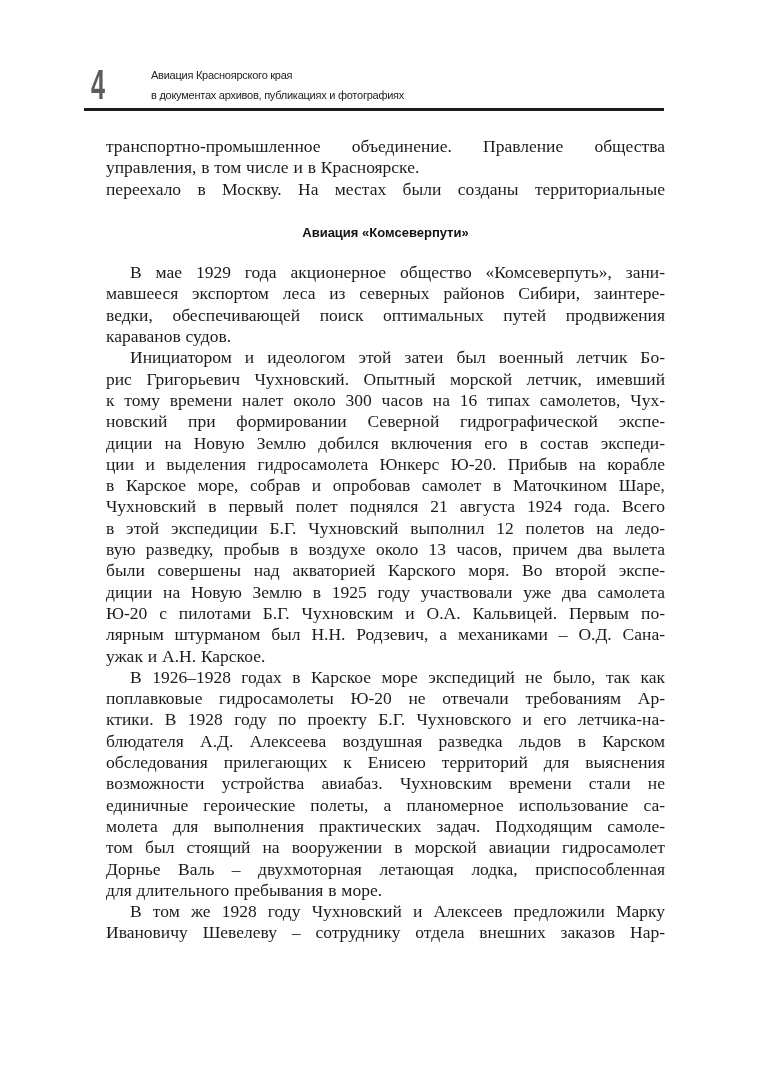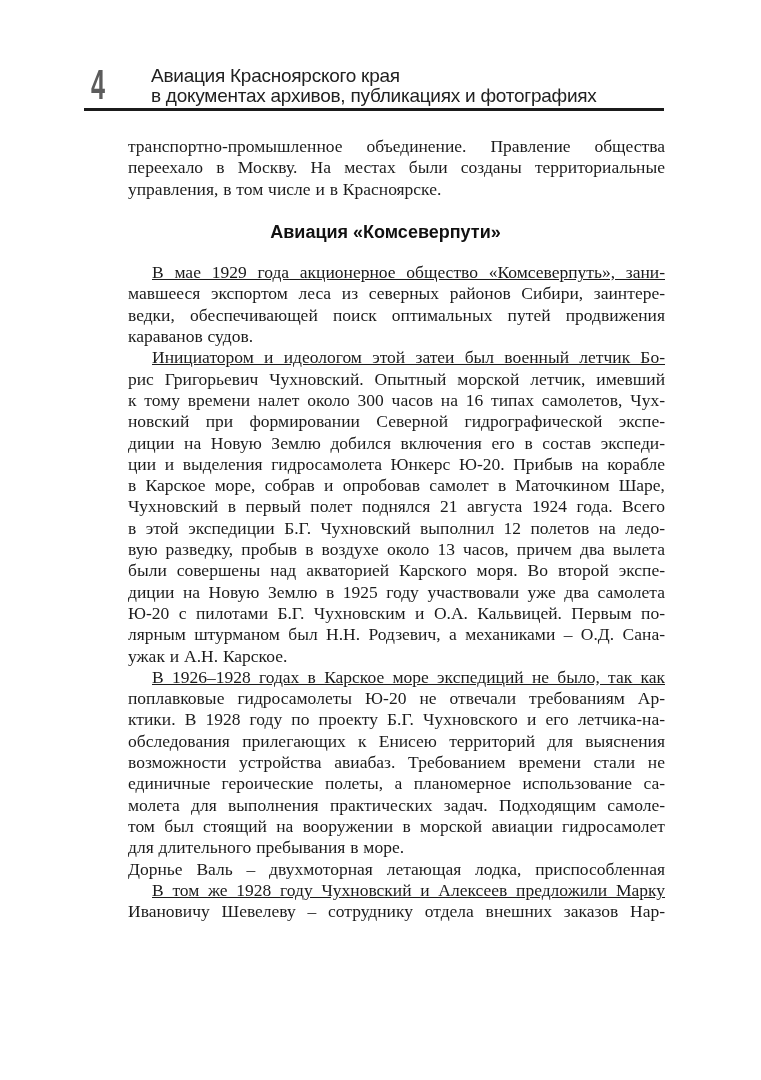--- a/index.html
+++ b/index.html
@@ -18,21 +18,21 @@
   .page-number {
     position: absolute; left: 91px; top: 64px;
     font-family: "Liberation Sans", sans-serif;
     font-weight: 700; font-size: 42px; line-height: 1;
     color: #5c5c5c;
     transform: scaleX(0.60); transform-origin: left top;
   }
   .running-title {
     position: absolute; left: 151px; top: 66px;
     font-family: "Liberation Sans", sans-serif;
-    font-size: 19px; line-height: 19.5px;
+    font-size: 11px; line-height: 19.5px;
     letter-spacing: -0.25px;
     color: #212121;
   }
   .header-rule {
     position: absolute; left: 84px; top: 108px;
     width: 580px; height: 2.6px;
     background: #1b1b1b;
   }
   
   .body-column {
@@ -40,30 +40,29 @@
     width: 559px;
     font-size: 17.5px; line-height: 21.3px;
     color: #1b1b1b;
   }
   .paragraph { margin: 0; }
   .line {
     height: 21.3px; overflow: hidden;
     text-align: justify;
     text-align-last: justify;
     word-spacing: 0.5px;
-    margin-left: 22px;
   }
   .line.last { text-align-last: left; }
-  .line.indent { text-indent: 24px; text-decoration: underline; }
+  .line.indent { text-indent: 24px; }
   .section-heading {
     margin: 22px 0 19px 0;
     height: 21.3px; line-height: 21.3px;
     text-align: center;
     font-family: "Liberation Sans", sans-serif;
-    font-weight: 700; font-size: 18px;
+    font-weight: 700; font-size: 13px;
     color: #111111;
   }
 </style>
 </head>
 <body>
 
 <div class="page">
 
   <div class="page-number">4</div>
 
@@ -71,22 +70,22 @@
     <div>Авиация Красноярского края</div>
     <div>в документах архивов, публикациях и фотографиях</div>
   </div>
 
   <div class="header-rule"></div>
 
   <div class="body-column">
     <div>
         <div class="paragraph">
           <div class="line">транспортно-промышленное объединение. Правление общества</div>
+          <div class="line last">управления, в том числе и в Красноярске.</div>
           <div class="line">переехало в Москву. На местах были созданы территориальные</div>
-          <div class="line last">управления, в том числе и в Красноярске.</div>
         </div>
       </div>
 
     <h2 class="section-heading">Авиация «Комсеверпути»</h2>
 
     <div>
         <div class="paragraph">
           <div class="line indent">В мае 1929 года акционерное общество «Комсеверпуть», зани-</div>
           <div class="line">мавшееся экспортом леса из северных районов Сибири, заинтере-</div>
           <div class="line">ведки, обеспечивающей поиск оптимальных путей продвижения</div>
@@ -106,27 +105,28 @@
           <div class="line">были совершены над акваторией Карского моря. Во второй экспе-</div>
           <div class="line">диции на Новую Землю в 1925 году участвовали уже два самолета</div>
           <div class="line">Ю-20 с пилотами Б.Г. Чухновским и О.А. Кальвицей. Первым по-</div>
           <div class="line">лярным штурманом был Н.Н. Родзевич, а механиками – О.Д. Сана-</div>
           <div class="line last">ужак и А.Н. Карское.</div>
         </div>
         <div class="paragraph">
           <div class="line indent">В 1926–1928 годах в Карское море экспедиций не было, так как</div>
           <div class="line">поплавковые гидросамолеты Ю-20 не отвечали требованиям Ар-</div>
           <div class="line">ктики. В 1928 году по проекту Б.Г. Чухновского и его летчика-на-</div>
+          <div class="line">блюдателя А.Д. Алексеева воздушная разведка льдов в Карском</div>
           <div class="line">обследования прилегающих к Енисею территорий для выяснения</div>
-          <div class="line">возможности устройства авиабаз. Требованием времени стали не</div>
+          <div class="line">возможности устройства авиабаз. Чухновским времени стали не</div>
           <div class="line">единичные героические полеты, а планомерное использование са-</div>
           <div class="line">молета для выполнения практических задач. Подходящим самоле-</div>
           <div class="line">том был стоящий на вооружении в морской авиации гидросамолет</div>
+          <div class="line">Дорнье Валь – двухмоторная летающая лодка, приспособленная</div>
           <div class="line last">для длительного пребывания в море.</div>
-          <div class="line">Дорнье Валь – двухмоторная летающая лодка, приспособленная</div>
         </div>
         <div class="paragraph">
           <div class="line indent">В том же 1928 году Чухновский и Алексеев предложили Марку</div>
           <div class="line">Ивановичу Шевелеву – сотруднику отдела внешних заказов Нар-</div>
         </div>
       </div>
   </div>
 
 </div>
 

